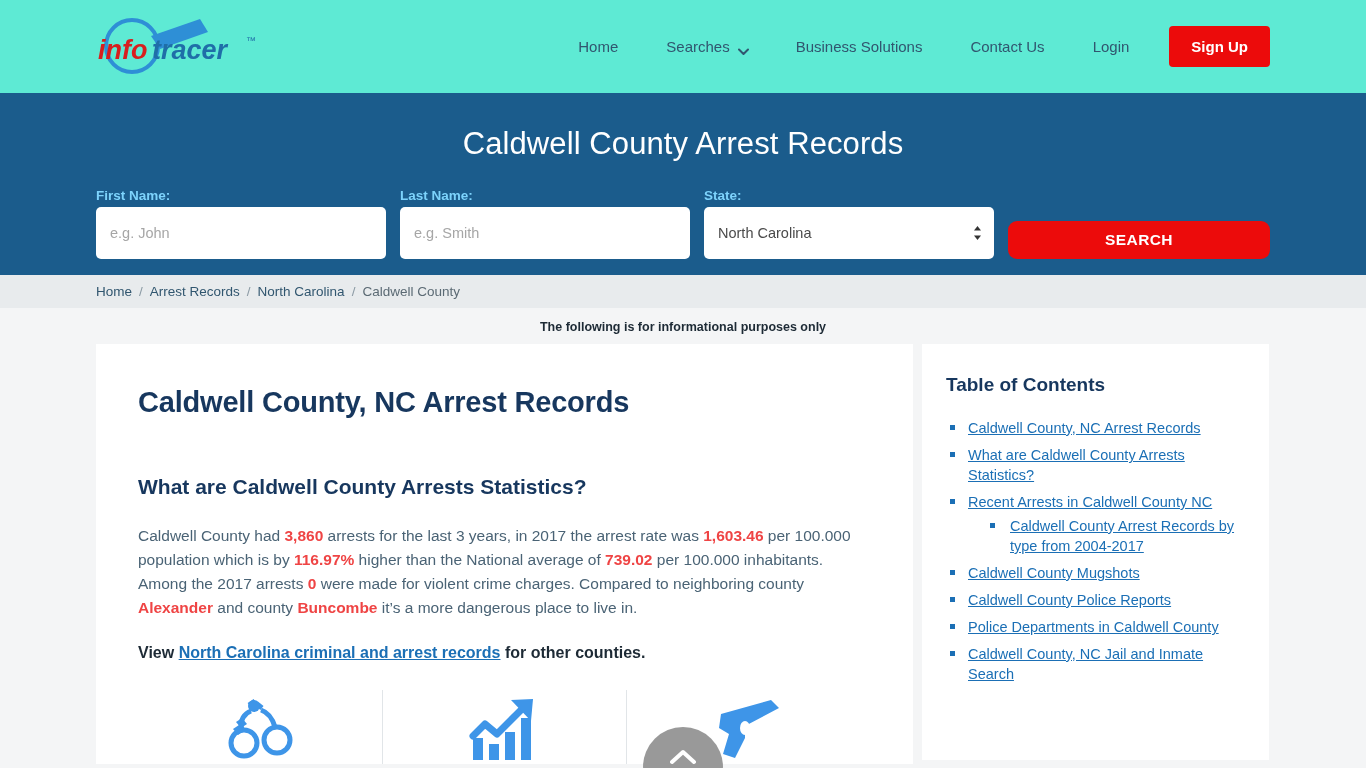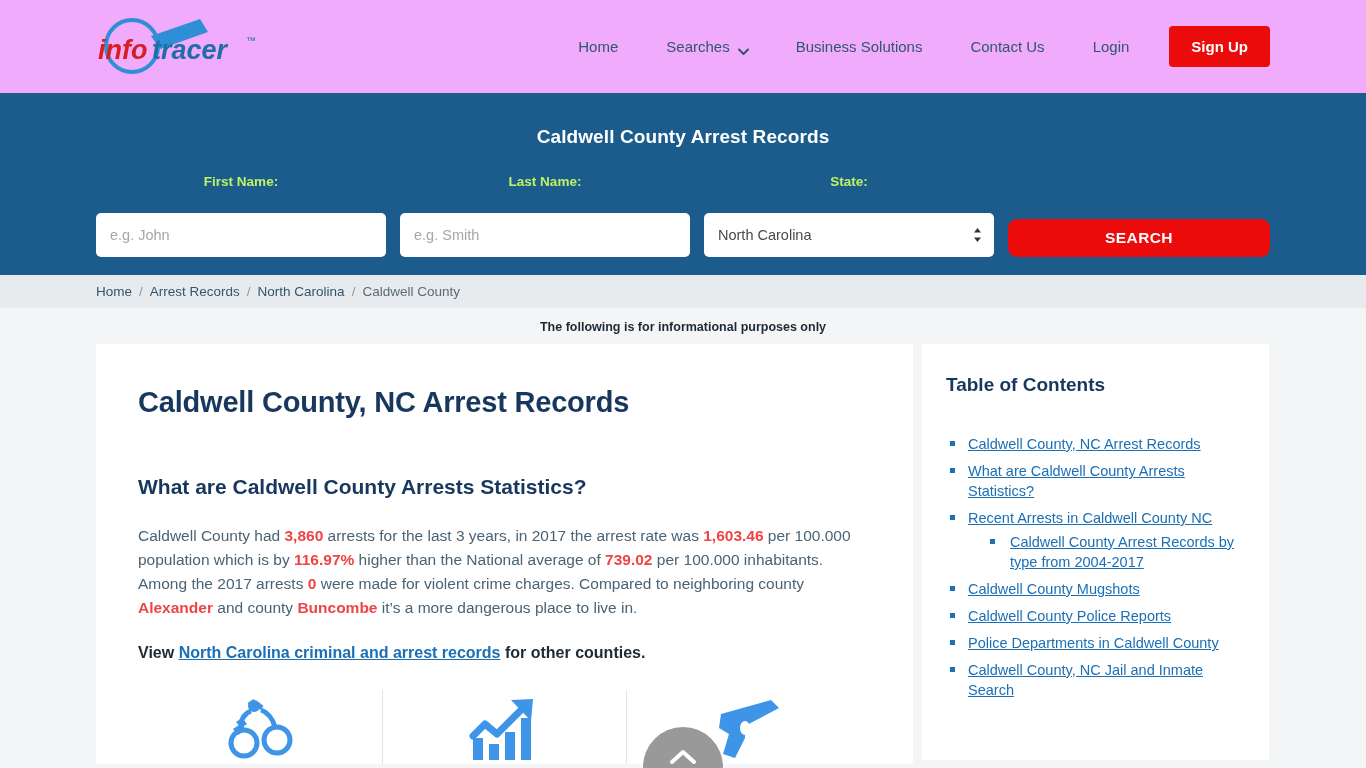--- a/index.html
+++ b/index.html
@@ -8,21 +8,21 @@
     width: 1366px; height: 768px;
     overflow: hidden;
     background: #f4f5f6;
     font-family: "Liberation Sans", sans-serif;
     color: #2c3e50;
   }
 
   
   .site-header {
     height: 93px;
-    background: #f0abfc;
+    background: #5eead4;
     display: flex;
     align-items: center;
     padding: 0 96px 0 96px;
     position: relative;
   }
   .logo { width: 175px; height: 62px; position: relative; display:block; }
 
   .main-nav {
     margin-left: auto;
     display: flex;
@@ -55,44 +55,43 @@
   }
 
   
   .search-band {
     background: #1b5c8c;
     padding: 22px 96px 30px 96px;
     height: 182px;
   }
   .band-title {
     color: #ffffff;
-    font-size: 19px;
-    font-weight: bold;
+    font-size: 31px;
+    font-weight: normal;
     text-align: center;
     margin: 11px 0 26px 0;
     letter-spacing: .1px;
   }
   .search-form {
     display: flex;
     align-items: flex-end;
     gap: 14px;
   }
   .field { display: flex; flex-direction: column; }
   .field.first { width: 290px; }
   .field.last  { width: 290px; }
   .field.state { width: 290px; }
   .field-label {
-    color: #bef264;
+    color: #7dd3fc;
     font-size: 13.5px;
     font-weight: bold;
-    margin-bottom: 24px;
-    text-align: center;
+    margin-bottom: 4px;
   }
   .field input, .field select {
-    height: 44px;
+    height: 52px;
     border: none;
     border-radius: 5px;
     background: #fff;
     padding: 0 14px;
     font-size: 14.5px;
     font-family: "Liberation Sans", sans-serif;
     color: #4a4a4a;
     outline: none;
     width: 100%;
   }
@@ -199,21 +198,21 @@
     justify-content: center;
     padding-top: 8px;
   }
   .icon-cell + .icon-cell { border-left: 1px solid #e1e5e8; }
 
   
   h3.toc-title {
     font-size: 19px;
     font-weight: bold;
     color: #17375e;
-    margin: 0 0 38px 0;
+    margin: 0 0 22px 0;
   }
   ul.toc-list { list-style: none; margin: 0; padding: 0; }
   ul.toc-sub  { list-style: none; margin: 4px 0 4px 0; padding-left: 20px; }
   .toc-list > li, .toc-sub > li {
     position: relative;
     padding-left: 22px;
     margin-bottom: 7px;
     font-size: 14.5px;
     line-height: 20px;
   }

